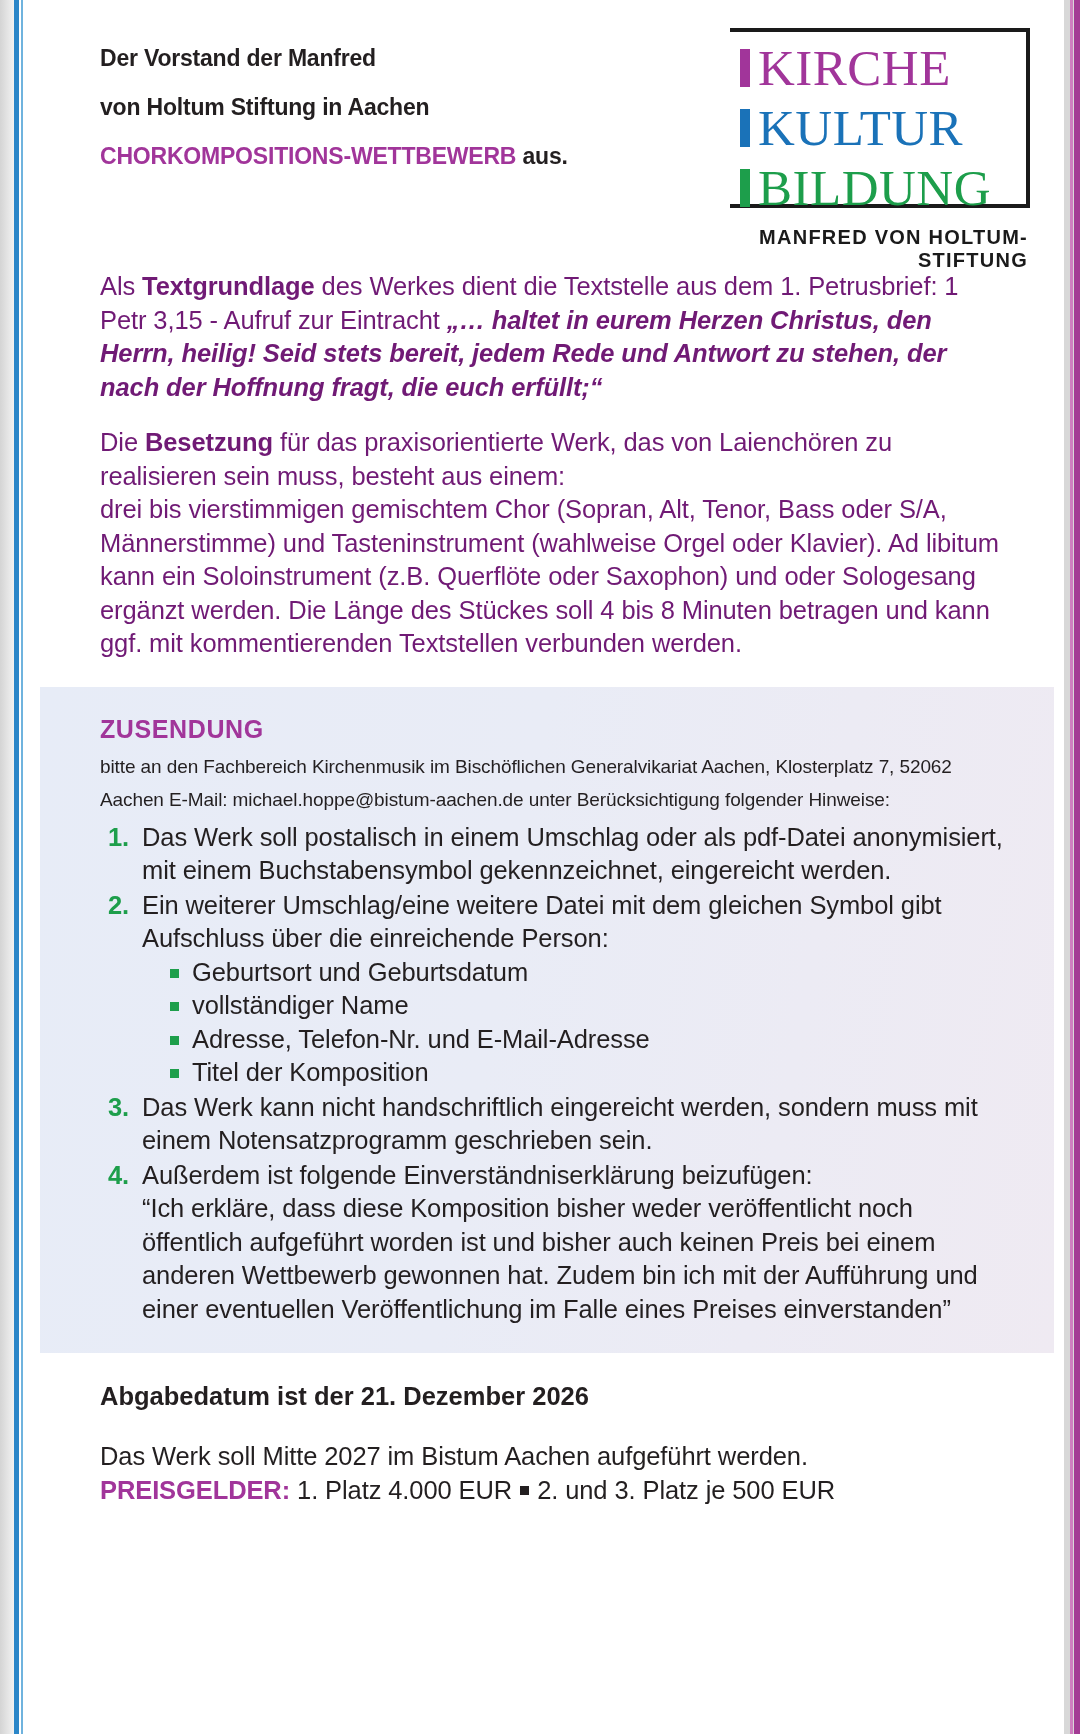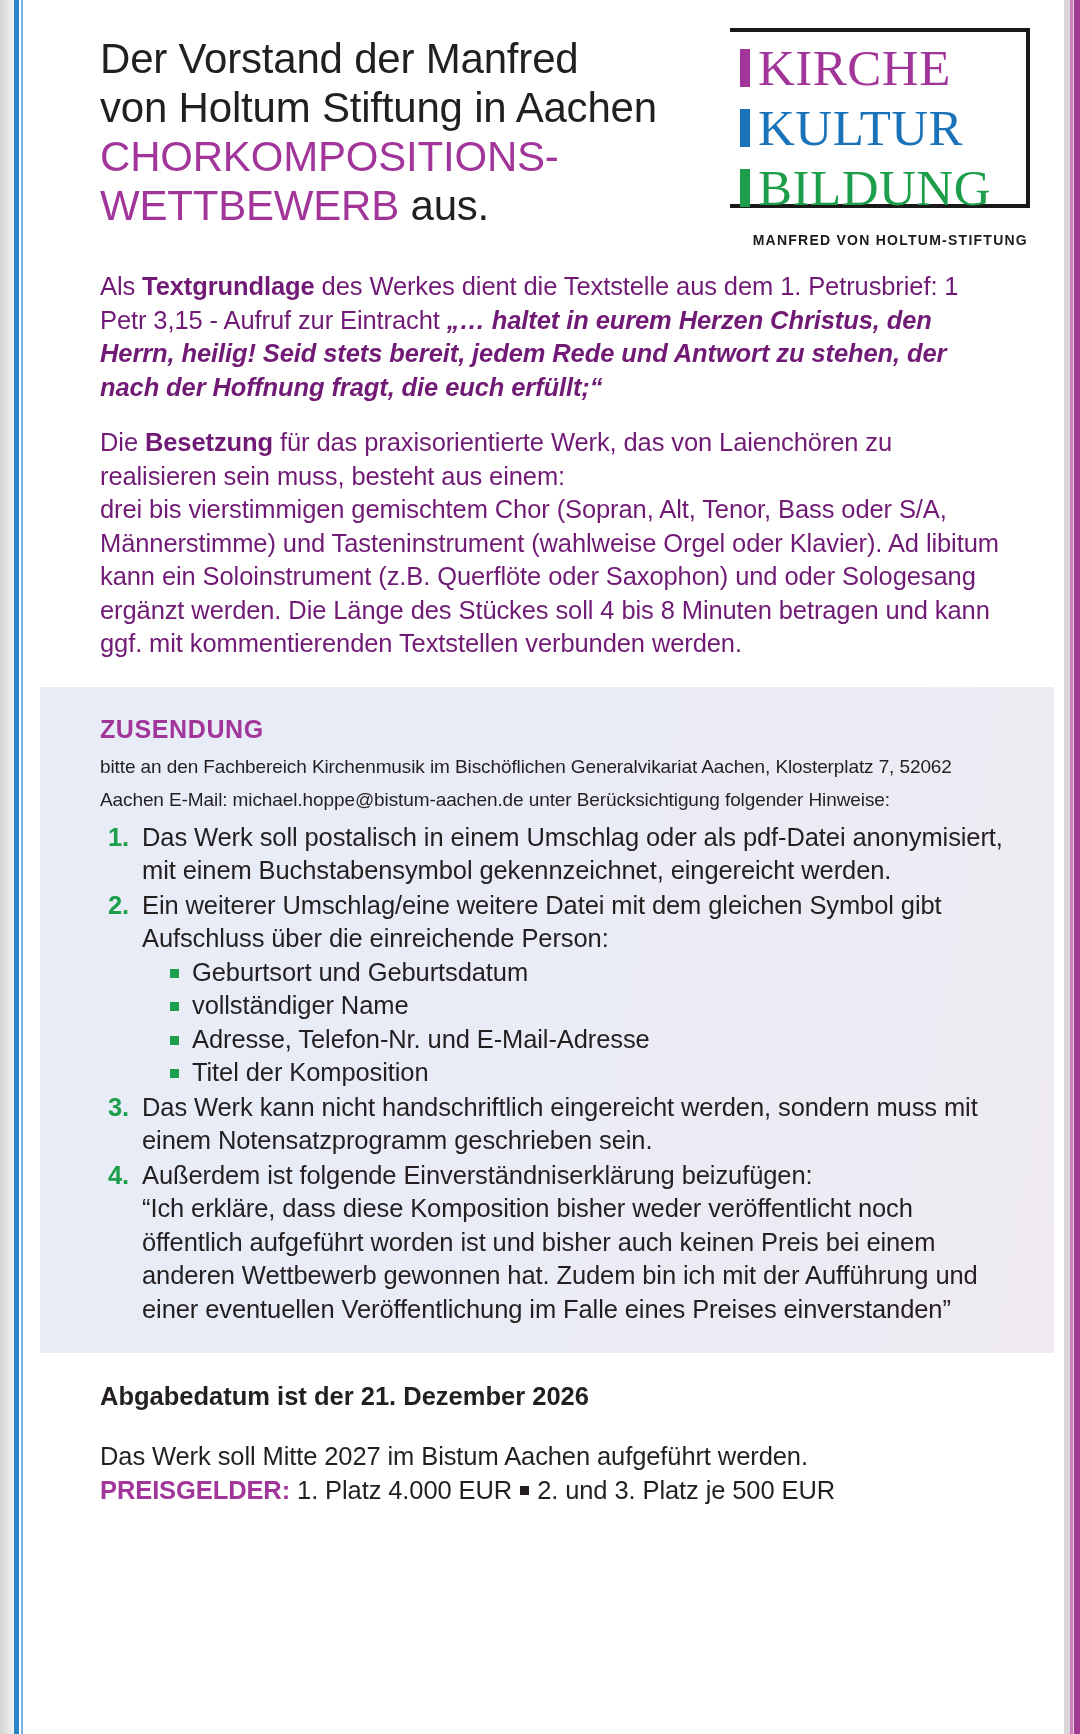--- a/index.html
+++ b/index.html
@@ -20,21 +20,21 @@
   .edge-right{position:absolute;right:0px;top:0;width:6px;height:1734px;background:#a33b94;z-index:40;}
   .edge-right2{position:absolute;right:7px;top:0;width:3px;height:1734px;background:#cf7ec0;z-index:40;}
   .shadowband{position:absolute;left:0;top:0;width:14px;height:1734px;
     background:linear-gradient(90deg,#d4d4d4 0%,#e6e6e6 60%,#f2f2f2 100%);z-index:39;}
 
   .inner{position:absolute;left:24px;top:0;right:10px;height:1734px;background:#fff;}
 
   
   .header{position:relative;padding:34px 40px 0 60px;height:270px;box-sizing:border-box;}
   .headline{
-    font-size:42px;line-height:49px;font-weight:normal;color:#231f20;
+    font-size:23px;line-height:49px;font-weight:bold;color:#231f20;
     letter-spacing:-0.2px;max-width:560px;
   }
   .headline .accent{color:#a1359a;}
   .headline .tail{color:#231f20;}
 
   
   .logo{
     position:absolute;right:24px;top:28px;width:300px;
   }
   .logo-frame{
@@ -48,22 +48,22 @@
   .logo-row{display:flex;align-items:center;height:60px;padding-left:10px;}
   .logo-bar{width:10px;height:38px;margin-right:8px;flex:0 0 auto;}
   .logo-word{
     font-family:"Liberation Serif", serif;
     font-size:51px;line-height:54px;font-weight:normal;letter-spacing:0.5px;text-align:right;
   }
   .c-kirche{color:#a1359a;}
   .c-kultur{color:#1a72b8;}
   .c-bildung{color:#1d9e4b;}
   .logo-sub{
-    margin-top:24px;text-align:right;padding-right:2px;
-    font-size:14px;font-weight:bold;letter-spacing:1.25px;color:#1a1a1a;
+    margin-top:18px;text-align:right;padding-right:2px;
+    font-size:20px;font-weight:bold;letter-spacing:1.25px;color:#1a1a1a;
     font-family:"Liberation Sans", sans-serif;
   }
 
   
   .body-sec{padding:0 44px 0 60px;}
   p.t{
     font-size:25.5px;line-height:33.5px;color:#701a75;margin:0 0 22px 0;
     letter-spacing:-0.1px;
   }
   p.tight{margin-bottom:0;}

